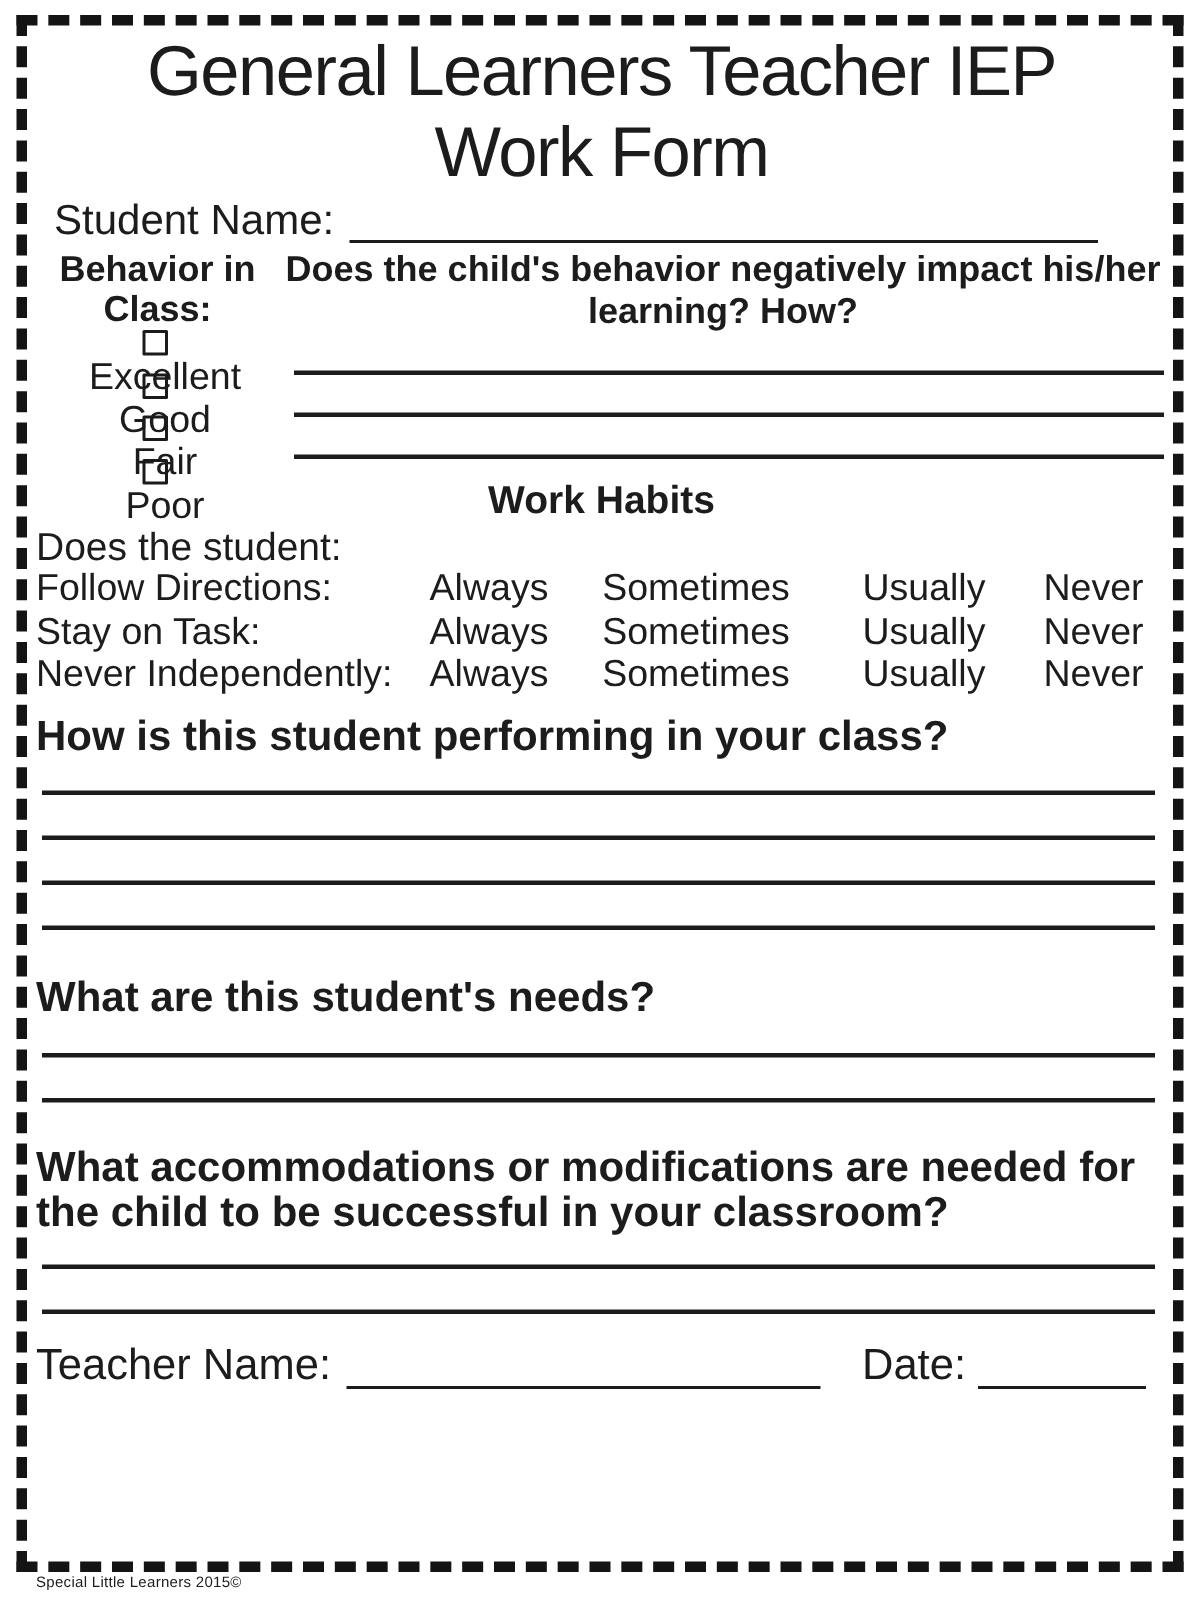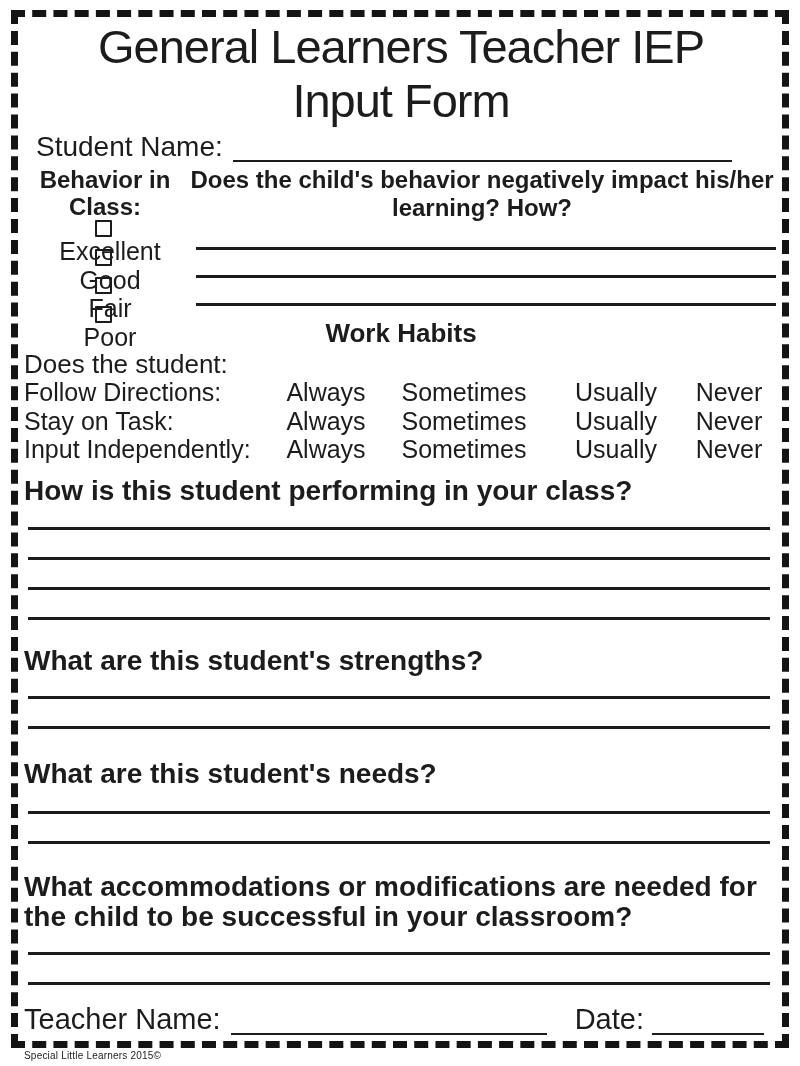--- a/index.html
+++ b/index.html
@@ -130,21 +130,21 @@
 </style>
 </head>
 <body>
 
 <div class="frame"></div>
 
 <div class="content">
 
   <h1 class="title" style="margin:0; font-weight:normal;">
     <span>General Learners Teacher IEP</span>
-    <span>Input Form</span>
+    <span>Work Form</span>
   </h1>
 
   <div class="student-row">
     <span class="lbl">Student Name:</span>
     <span class="fill-line"></span>
   </div>
 
   <div class="behavior">
     <div>
       <div class="b-head">Behavior in Class:</div>
@@ -187,41 +187,36 @@
       <span class="wh-opt">Never</span>
     </div>
     <div class="wh-row">
       <span class="wh-label">Stay on Task:</span>
       <span class="wh-opt">Always</span>
       <span class="wh-opt">Sometimes</span>
       <span class="wh-opt">Usually</span>
       <span class="wh-opt">Never</span>
     </div>
     <div class="wh-row">
-      <span class="wh-label">Input Independently:</span>
+      <span class="wh-label">Never Independently:</span>
       <span class="wh-opt">Always</span>
       <span class="wh-opt">Sometimes</span>
       <span class="wh-opt">Usually</span>
       <span class="wh-opt">Never</span>
     </div>
   </div>
 
   <div class="q1">
     <div class="prompt">How is this student performing in your class?</div>
     <div class="wline wl-first-24"></div>
     <div class="wline"></div>
     <div class="wline"></div>
     <div class="wline"></div>
   </div>
 
-  <div class="q2">
-    <div class="prompt">What are this student's strengths?</div>
-    <div class="wline wl-first-23"></div>
-    <div class="wline"></div>
-  </div>
 
   <div class="q3">
     <div class="prompt">What are this student's needs?</div>
     <div class="wline wl-first-25"></div>
     <div class="wline"></div>
   </div>
 
   <div class="q4">
     <div class="prompt">What accommodations or modifications are needed for the child to be successful in your classroom?</div>
     <div class="wline wl-first-23"></div>

